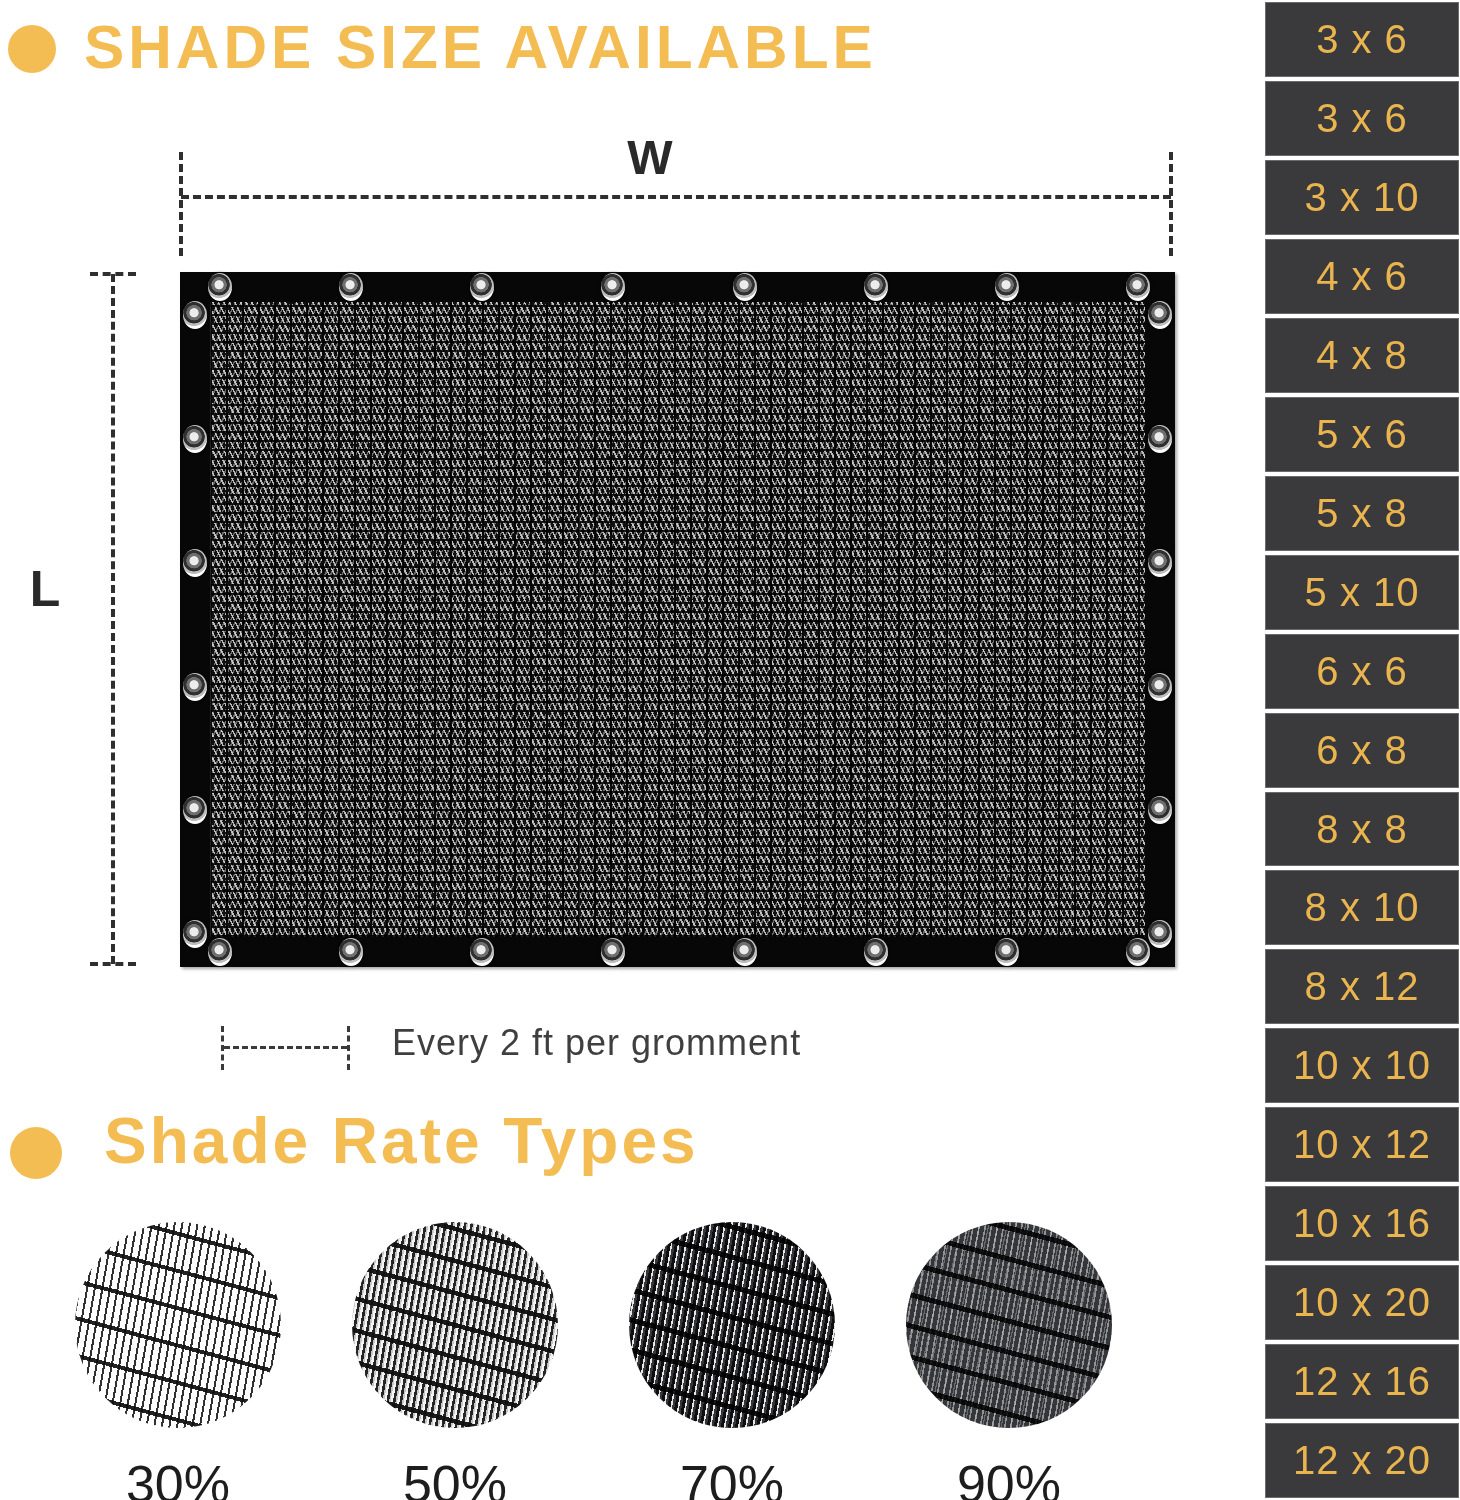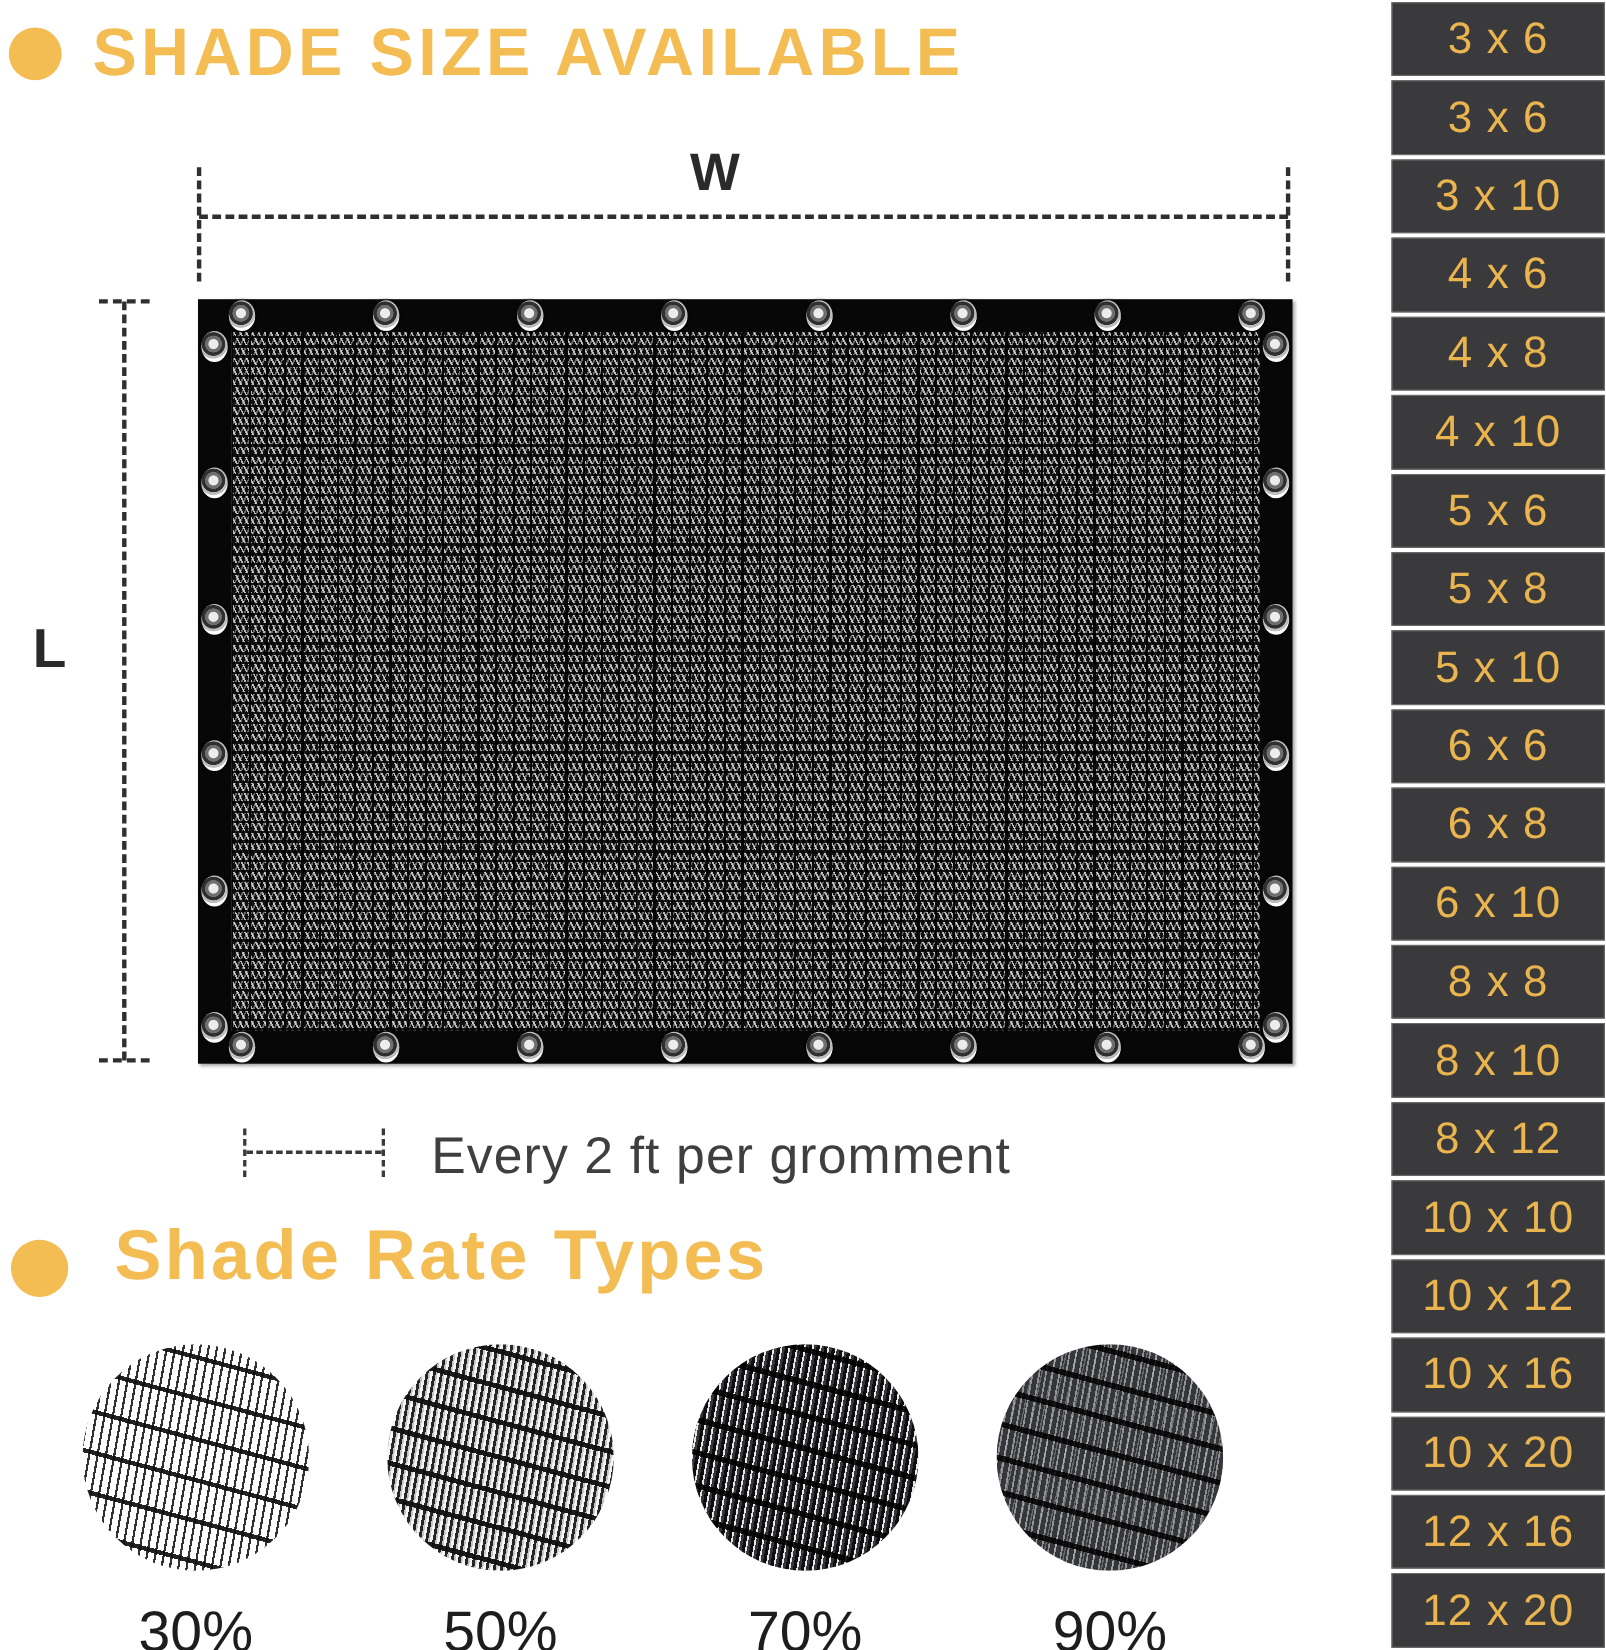--- a/index.html
+++ b/index.html
@@ -56,21 +56,21 @@
       #ececec 0 20%, #6f6f6f 24% 36%, #2f2f2f 38% 50%,
       #bdbdbd 53% 62%, #fdfdfd 65% 86%, #8c8c8c 90% 100%);
     box-shadow:0 0 3px rgba(0,0,0,0.85);
   }
   
   .g-tick-l{left:221px;top:1026px;height:44px;border-left:3px dashed #3a3a3a;width:0;}
   .g-tick-r{left:347px;top:1026px;height:44px;border-left:3px dashed #3a3a3a;width:0;}
   .g-line{left:224px;top:1046px;width:123px;border-top:3px dashed #3a3a3a;height:0;}
   .g-note{
     position:absolute;left:392px;top:1022px;color:#3f3f3f;
-    font-size:47px;font-weight:400;letter-spacing:1px;white-space:nowrap;
+    font-size:36px;font-weight:400;letter-spacing:1px;white-space:nowrap;
   }
   
   .swatches{position:absolute;left:75px;top:1222px;display:flex;gap:71px;}
   .swatch{width:206px;display:flex;flex-direction:column;align-items:center;}
   .swatch-circle{width:206px;height:206px;border-radius:50%;}
   .swatch-circle[data-level="30"]{
     background:
       repeating-linear-gradient(195deg, rgba(15,15,15,0.92) 0 4px, rgba(0,0,0,0) 4px 36px),
       repeating-linear-gradient(100deg, rgba(20,20,20,0.88) 0 2px, rgba(0,0,0,0) 2px 7.5px),
       #ffffff;
@@ -197,41 +197,35 @@
       <div class="size-box">
       <span>3 x 10</span>
     </div>
       <div class="size-box">
       <span>4 x 6</span>
     </div>
       <div class="size-box">
       <span>4 x 8</span>
     </div>
       <div class="size-box">
-      <span>4 x 10</span>
-    </div>
-      <div class="size-box">
       <span>5 x 6</span>
     </div>
       <div class="size-box">
       <span>5 x 8</span>
     </div>
       <div class="size-box">
       <span>5 x 10</span>
     </div>
       <div class="size-box">
       <span>6 x 6</span>
     </div>
       <div class="size-box">
       <span>6 x 8</span>
     </div>
       <div class="size-box">
-      <span>6 x 10</span>
-    </div>
-      <div class="size-box">
       <span>8 x 8</span>
     </div>
       <div class="size-box">
       <span>8 x 10</span>
     </div>
       <div class="size-box">
       <span>8 x 12</span>
     </div>
       <div class="size-box">
       <span>10 x 10</span>

